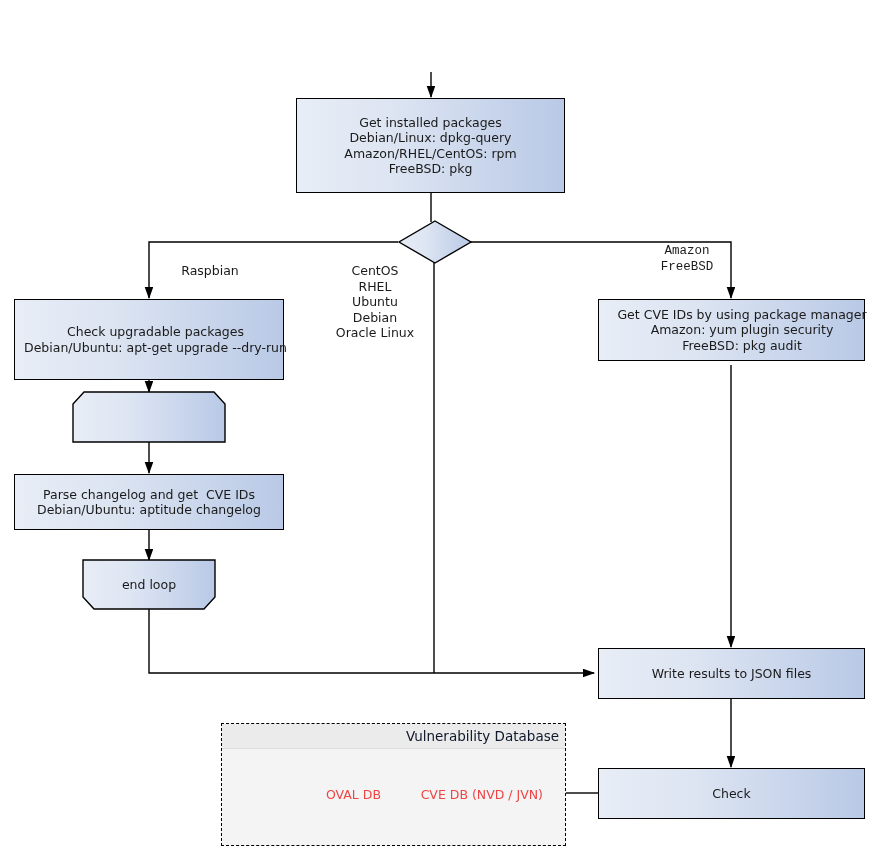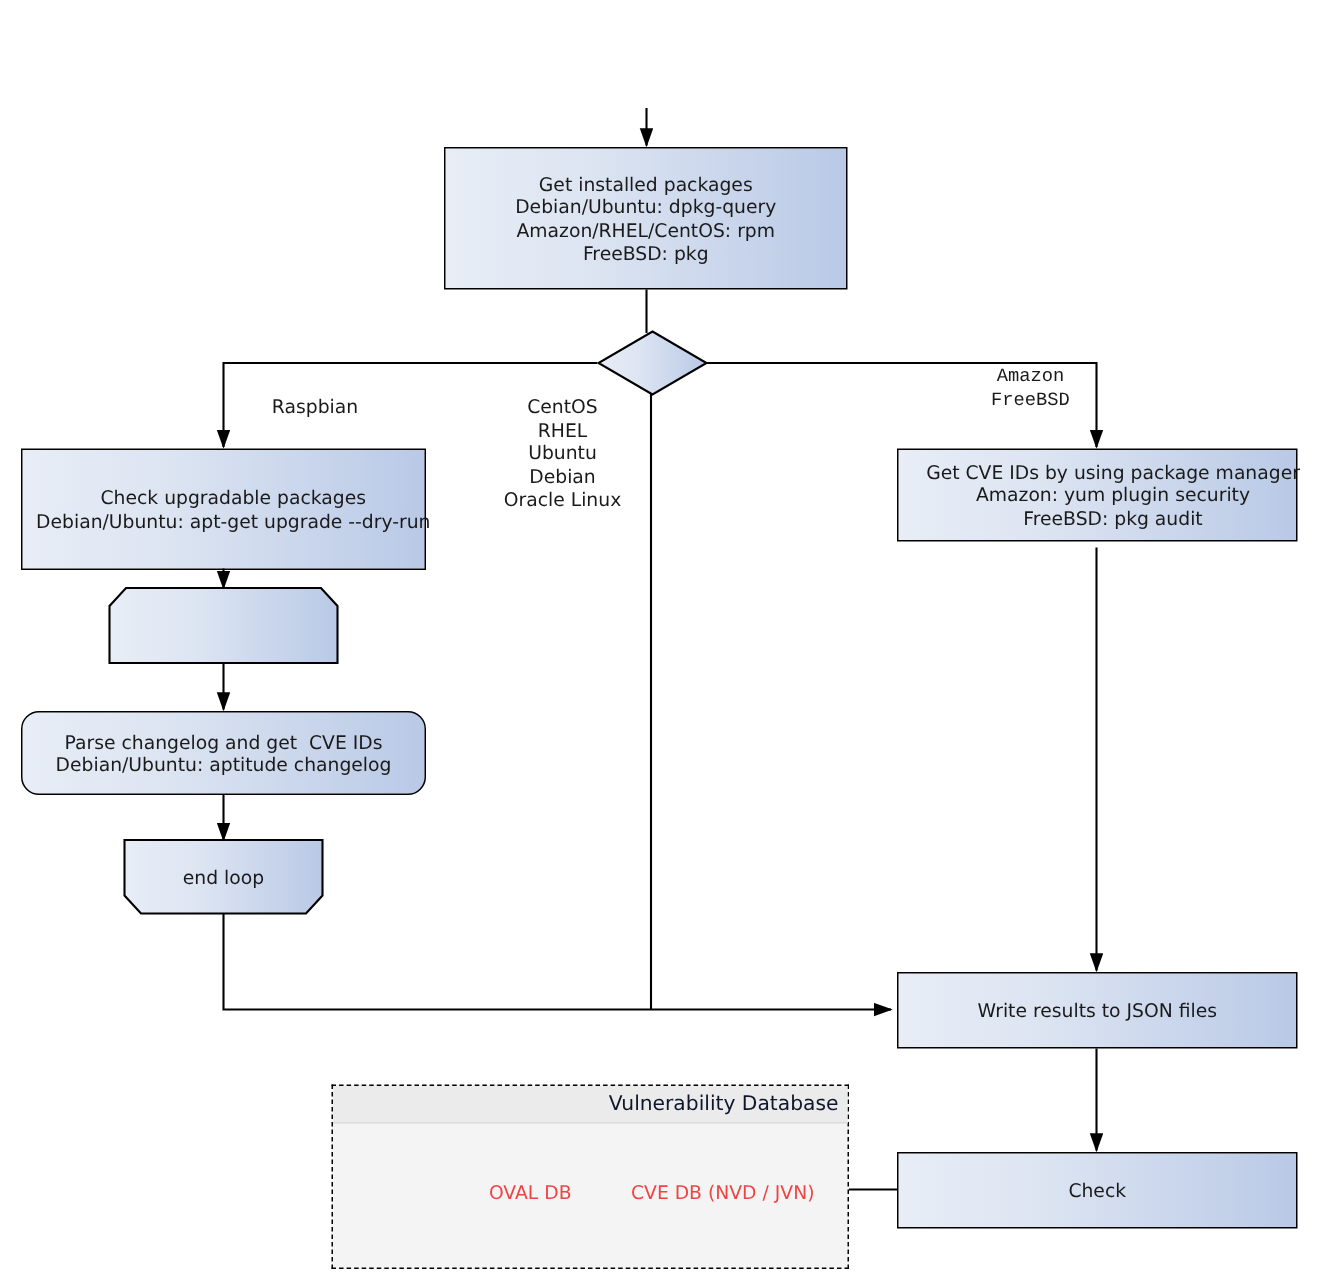--- a/index.html
+++ b/index.html
@@ -158,29 +158,29 @@
   <div class="db-group" style="left:221px; top:723px; width:345px; height:123px;">
     <div class="db-title-bar"></div>
     <div class="db-group-title">Vulnerability Database</div>
   </div>
 
   <div class="cyl-label" style="left:233px; top:787px; width:148px;">OVAL DB</div>
   <div class="cyl-label" style="left:401px; top:787px; width:142px;">CVE DB (NVD / JVN)</div>
 
 
   <div class="node proc" style="left:296px; top:98px; width:269px; height:95px;">Get installed packages
-Debian/Ubuntu: dpkg-query
+Debian/Linux: dpkg-query
 Amazon/RHEL/CentOS: rpm
 FreeBSD: pkg</div>
 
   <div class="node proc" style="left:14px; top:299px; width:270px; height:81px;padding-left:13px;">Check upgradable packages
 Debian/Ubuntu: apt-get upgrade --dry-run</div>
 
 
-  <div class="node proc" style="left:14px; top:474px; width:270px; height:56px;border-radius:12px;">Parse changelog and get  CVE IDs
+  <div class="node proc" style="left:14px; top:474px; width:270px; height:56px;">Parse changelog and get  CVE IDs
 Debian/Ubuntu: aptitude changelog</div>
 
   <div class="node" style="left:83px; top:560px; width:132px; height:49px;">end loop</div>
 
   <div class="node proc" style="left:598px; top:299px; width:267px; height:62px;padding-left:21px;">Get CVE IDs by using package manager
 Amazon: yum plugin security
 FreeBSD: pkg audit</div>
 
   <div class="node proc" style="left:598px; top:648px; width:267px; height:51px;">Write results to JSON files</div>
 

